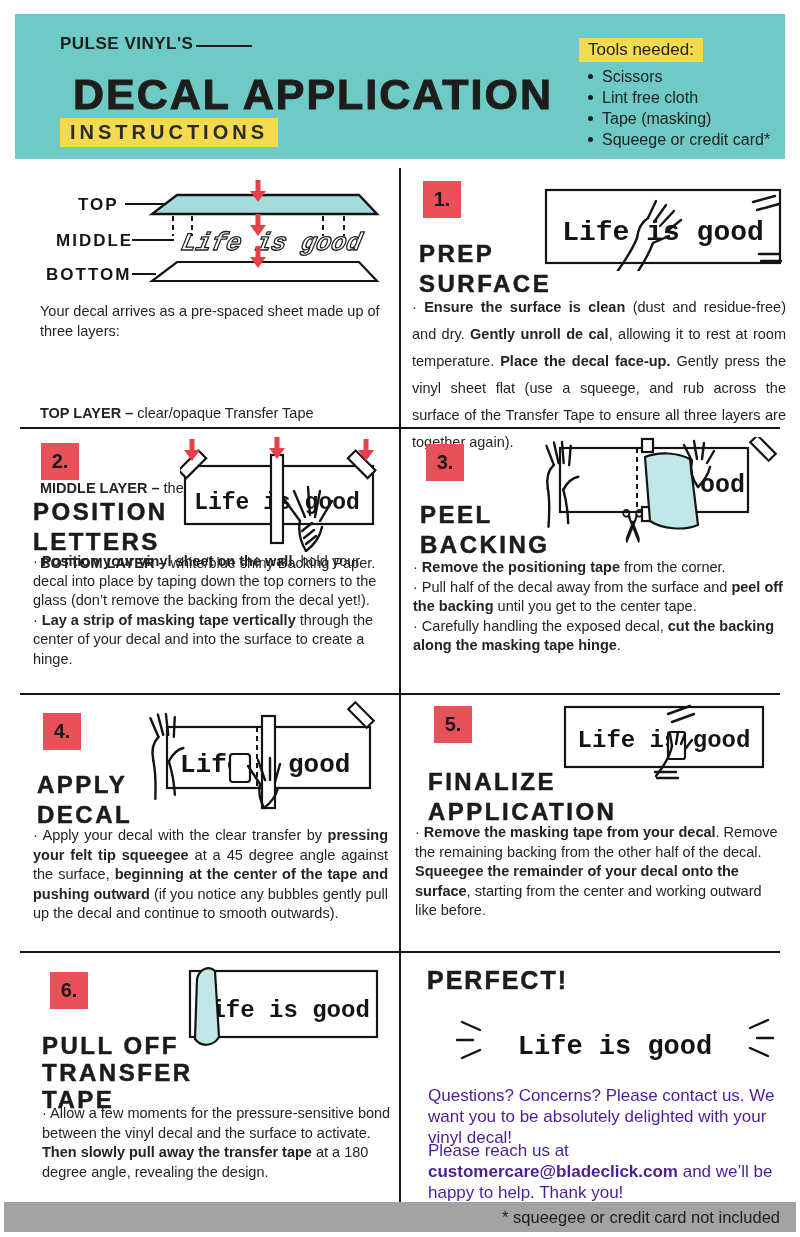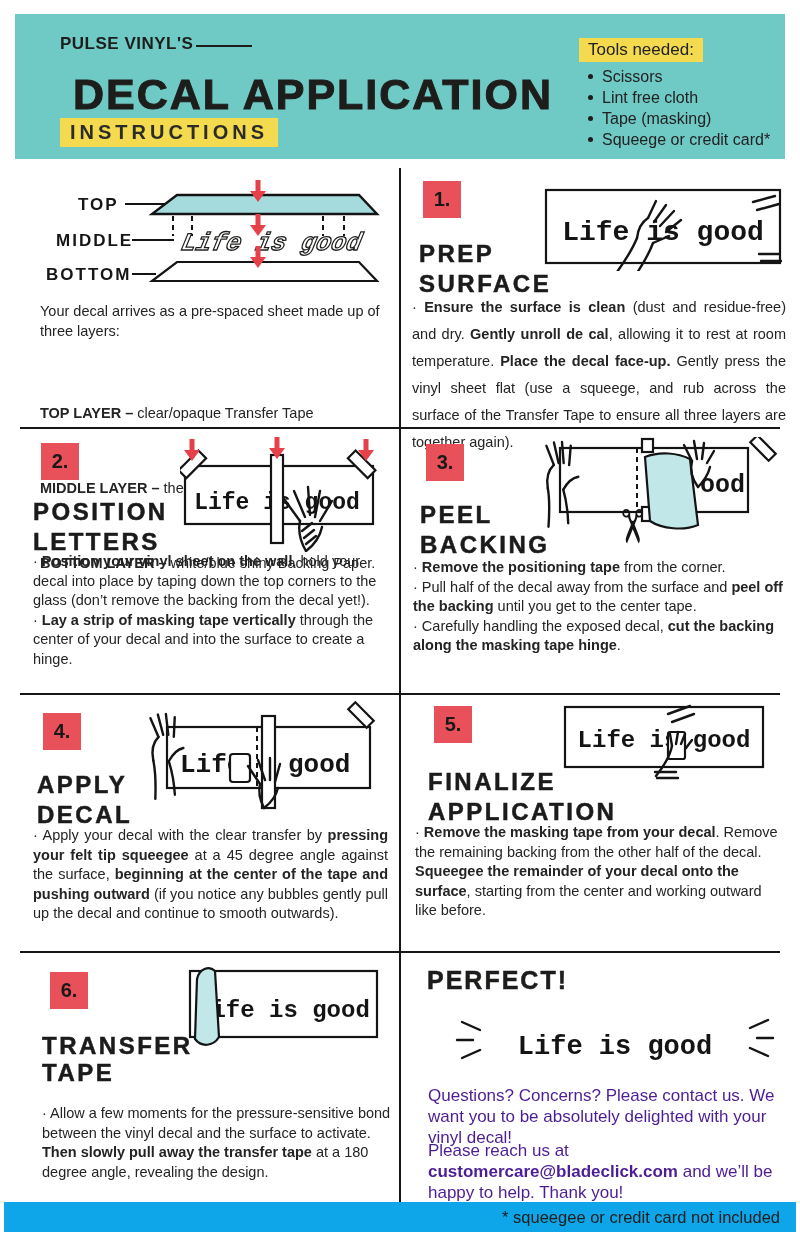--- a/index.html
+++ b/index.html
@@ -47,21 +47,21 @@
   .decal-outline{font-family:"Liberation Mono",monospace;font-weight:bold;font-style:italic;
                  fill:#fff;stroke:#1d1d1b;stroke-width:1.3;}
   .layer-lbl{font-family:"Liberation Sans",sans-serif;font-weight:bold;font-size:17px;
              letter-spacing:2px;fill:#161616;}
   .scissors-glyph{font-family:"DejaVu Sans",sans-serif;font-size:46px;fill:#141414;}
 
   
   .perfect-h{font-size:25px;font-weight:bold;letter-spacing:2px;-webkit-text-stroke:.5px #1b1b1b;}
   .fbody{font-size:17px;line-height:21px;color:#4c1d95;}
   .fbody .b{font-weight:bold;}
-  .foot{left:4px;top:1202px;width:792px;height:30px;background:#0ea5e9;
+  .foot{left:4px;top:1202px;width:792px;height:30px;background:#a3a3a3;
         display:flex;align-items:center;justify-content:flex-end;}
   .foot span{font-size:16.5px;color:#1d1d1b;padding-right:16px;}
 </style>
 </head>
 <body>
 
 <div class="page">
 
   <header class="hdr abs">
     <div class="brand abs">
@@ -294,20 +294,21 @@
         <path d="M95,72 L116,72"></path>
           <path d="M97,78 L118,78"></path>
       </g>
     </svg>
     <div class="body abs" style="left:415px;top:823px;width:370px"><span>· </span><span class="b">Remove the masking tape from your decal</span><span>. Remove the remaining backing from the other half of the decal. </span><span class="b">Squeegee the remainder of your decal onto the surface</span><span>, starting from the center and working outward like before.</span></div>
   </section>
 
   <section>
     <div class="badge abs" style="left:50px;top:972px">6.</div>
     <div class="stitle abs" style="left:42px;top:1020px;line-height:27px">
+      <div>PULL OFF</div>
       <div>TRANSFER</div>
       <div>TAPE</div>
     </div>
     <svg class="abs" style="left:185px;top:965px" width="195" height="88" viewBox="0 0 195 88">
       <rect class="sheet" x="5" y="6" width="187" height="66"></rect>
       <text class="decal-txt" x="12" y="52" font-size="24">Life is good</text>
       <path class="teal-fill" d="M12,14 C14,4 24,0 30,6 L34,72 C28,82 16,82 10,74 Z"></path>
     </svg>
     <div class="body abs" style="left:42px;top:1104px;width:350px"><span>· Allow a few moments for the pressure-sensitive bond between the vinyl decal and the surface to activate. </span><span class="b">Then slowly pull away the transfer tape</span><span> at a 180 degree angle, revealing the design.</span></div>
   </section>

